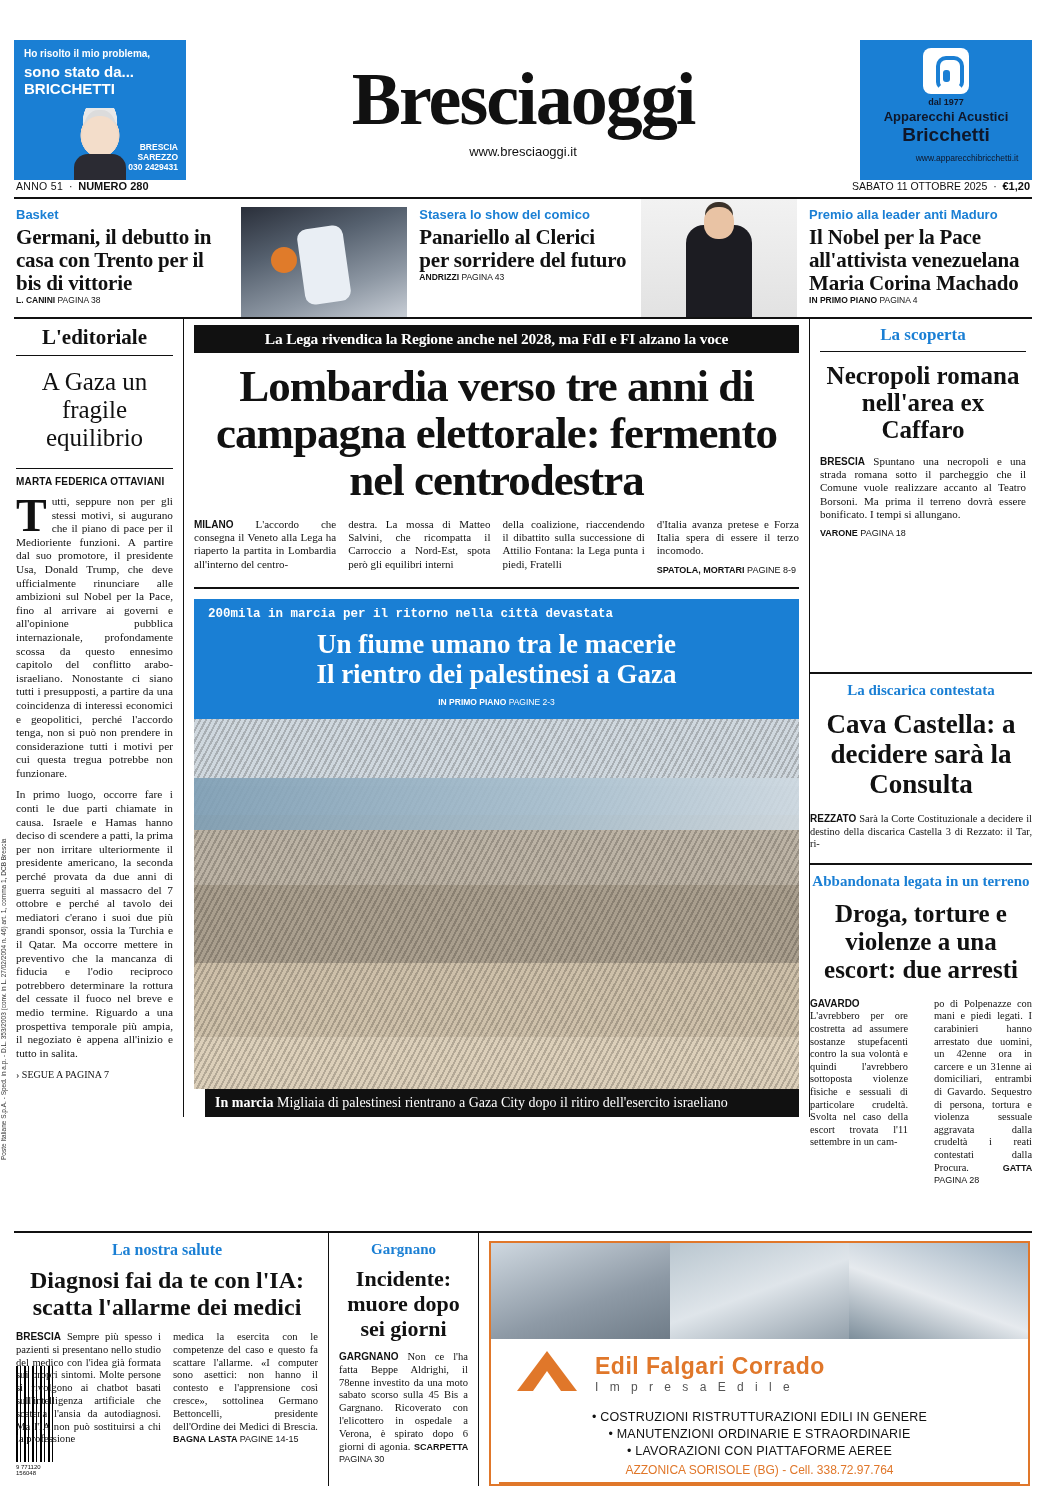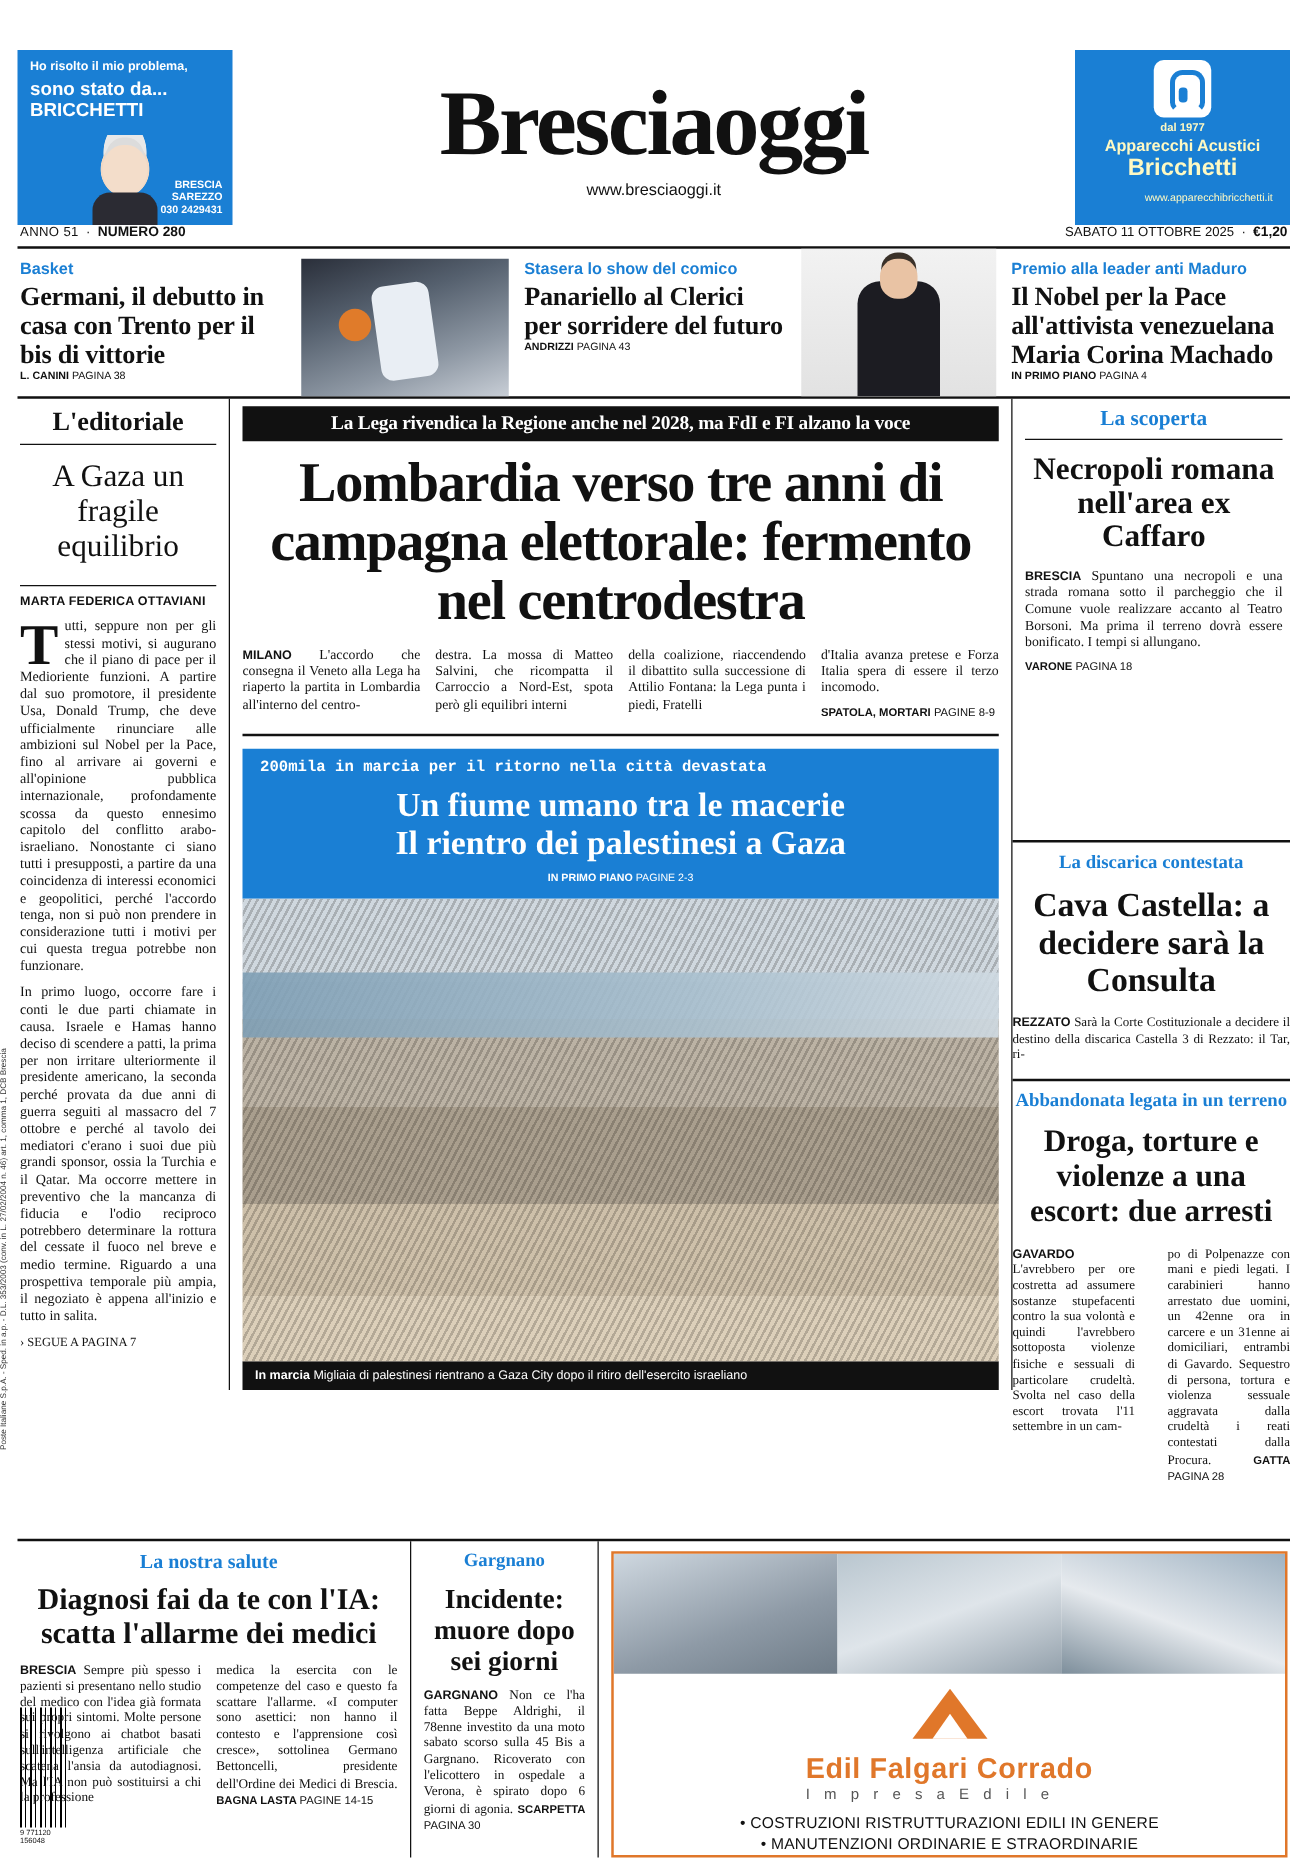--- a/index.html
+++ b/index.html
@@ -42,21 +42,21 @@
 
   .title-wrap { flex:1; text-align:center; padding:0 10px; }
   .logo {
     font-family:"Liberation Serif", serif;
     font-weight:bold; font-size:74px; letter-spacing:-2px; line-height:78px;
     margin-top:20px;
   }
   .site { font-family:"Liberation Sans", sans-serif; font-size:13px; margin-top:6px; }
 
   .ad-right {
-    width:172px; height:140px; background:#1a7fd4; color:#fef9c3;
+    width:172px; height:140px; background:#1a7fd4; color:#0f172a;
     font-family:"Liberation Sans", sans-serif; text-align:center; padding-top:8px; position:relative;
   }
   .ad-right .ico { width:46px; height:46px; margin:0 auto 3px; background:#fff; border-radius:8px; position:relative; }
   .ad-right .ico:before{
     content:""; position:absolute; left:13px; top:8px; width:20px; height:26px;
     border:4px solid #1a7fd4; border-radius:10px 10px 8px 8px; border-bottom-color:transparent;
   }
   .ad-right .ico:after{ content:""; position:absolute; left:20px; top:22px; width:7px; height:12px; background:#1a7fd4; border-radius:3px;}
   .ad-right .y { font-size:9px; font-weight:bold; }
   .ad-right .t1 { font-size:13px; font-weight:bold; margin-top:2px; }
@@ -154,22 +154,22 @@
     background:
       repeating-linear-gradient(118deg, rgba(60,55,48,.35) 0 2px, rgba(210,200,185,.12) 2px 5px);
     opacity:.75;
   }
   .gaza .img:after{
     content:""; position:absolute; left:0; top:16%; width:100%; height:14%;
     background:linear-gradient(90deg,#7f9fb5,#a9c0cf 60%,#cfdae2);
     opacity:.9;
   }
   .gaza .cap {
-    background:#111; color:#fff; font-family:Liberation Sans, sans-serif;
-    font-size:10px; padding:6px 10px;
+    background:#111; color:#fff; font-family:Liberation Serif, serif;
+    font-size:14px; padding:6px 10px;margin-left:11px;
   }
   .gaza .cap b { font-weight:bold; }
 
   .r-kicker { color:#1a7fd4; font-family:"Liberation Serif",serif; font-weight:bold; font-size:17px; text-align:center; }
   .r-kicker.line { border-bottom:1px solid #111; padding-bottom:6px; }
   .r-title { font-size:25px; line-height:27px; font-weight:bold; text-align:center; margin:10px 0 12px; }
   .r-body { font-size:11px; line-height:13.2px; text-align:justify; }
 
   
   .bottom { display:flex; border-top:2.5px solid #111; margin-top:10px; }
@@ -183,21 +183,21 @@
   .b2 .r-kicker { font-size:15px; }
   .b2 h2 { font-size:22px; line-height:25px; font-weight:bold; text-align:center; margin:8px 0 10px; }
   .b2 .body { font-size:10.6px; line-height:12.8px; text-align:justify; }
 
   .advert { border:2px solid #e0772a; height:245px; position:relative; background:#fff; overflow:hidden; }
   .advert .photos { display:flex; height:96px; }
   .advert .photos div { flex:1; }
   .ph1 { background:linear-gradient(160deg,#cfd8e0,#8e9aa6 60%,#6f7c88); }
   .ph2 { background:linear-gradient(160deg,#b9c6cf,#dfe5ea 50%,#93a0ab); }
   .ph3 { background:linear-gradient(200deg,#9fb2c2,#e6eaee 55%,#7d8e9b); }
-  .advert .logo-row { display:flex; align-items:center; padding:6px 8px;flex-direction:column; }
+  .advert .logo-row { display:flex; align-items:center; padding:6px 8px; }
   .advert .mark { width:96px; height:56px; position:relative; }
   .advert .mark:before{
     content:""; position:absolute; left:18px; top:6px; width:0; height:0;
     border-left:30px solid transparent; border-right:30px solid transparent; border-bottom:40px solid #e0772a;
   }
   .advert .mark:after{
     content:""; position:absolute; left:34px; top:26px; width:0; height:0;
     border-left:14px solid transparent; border-right:14px solid transparent; border-bottom:20px solid #fff;
   }
   .advert .brand { font-family:"Liberation Sans", sans-serif; }

